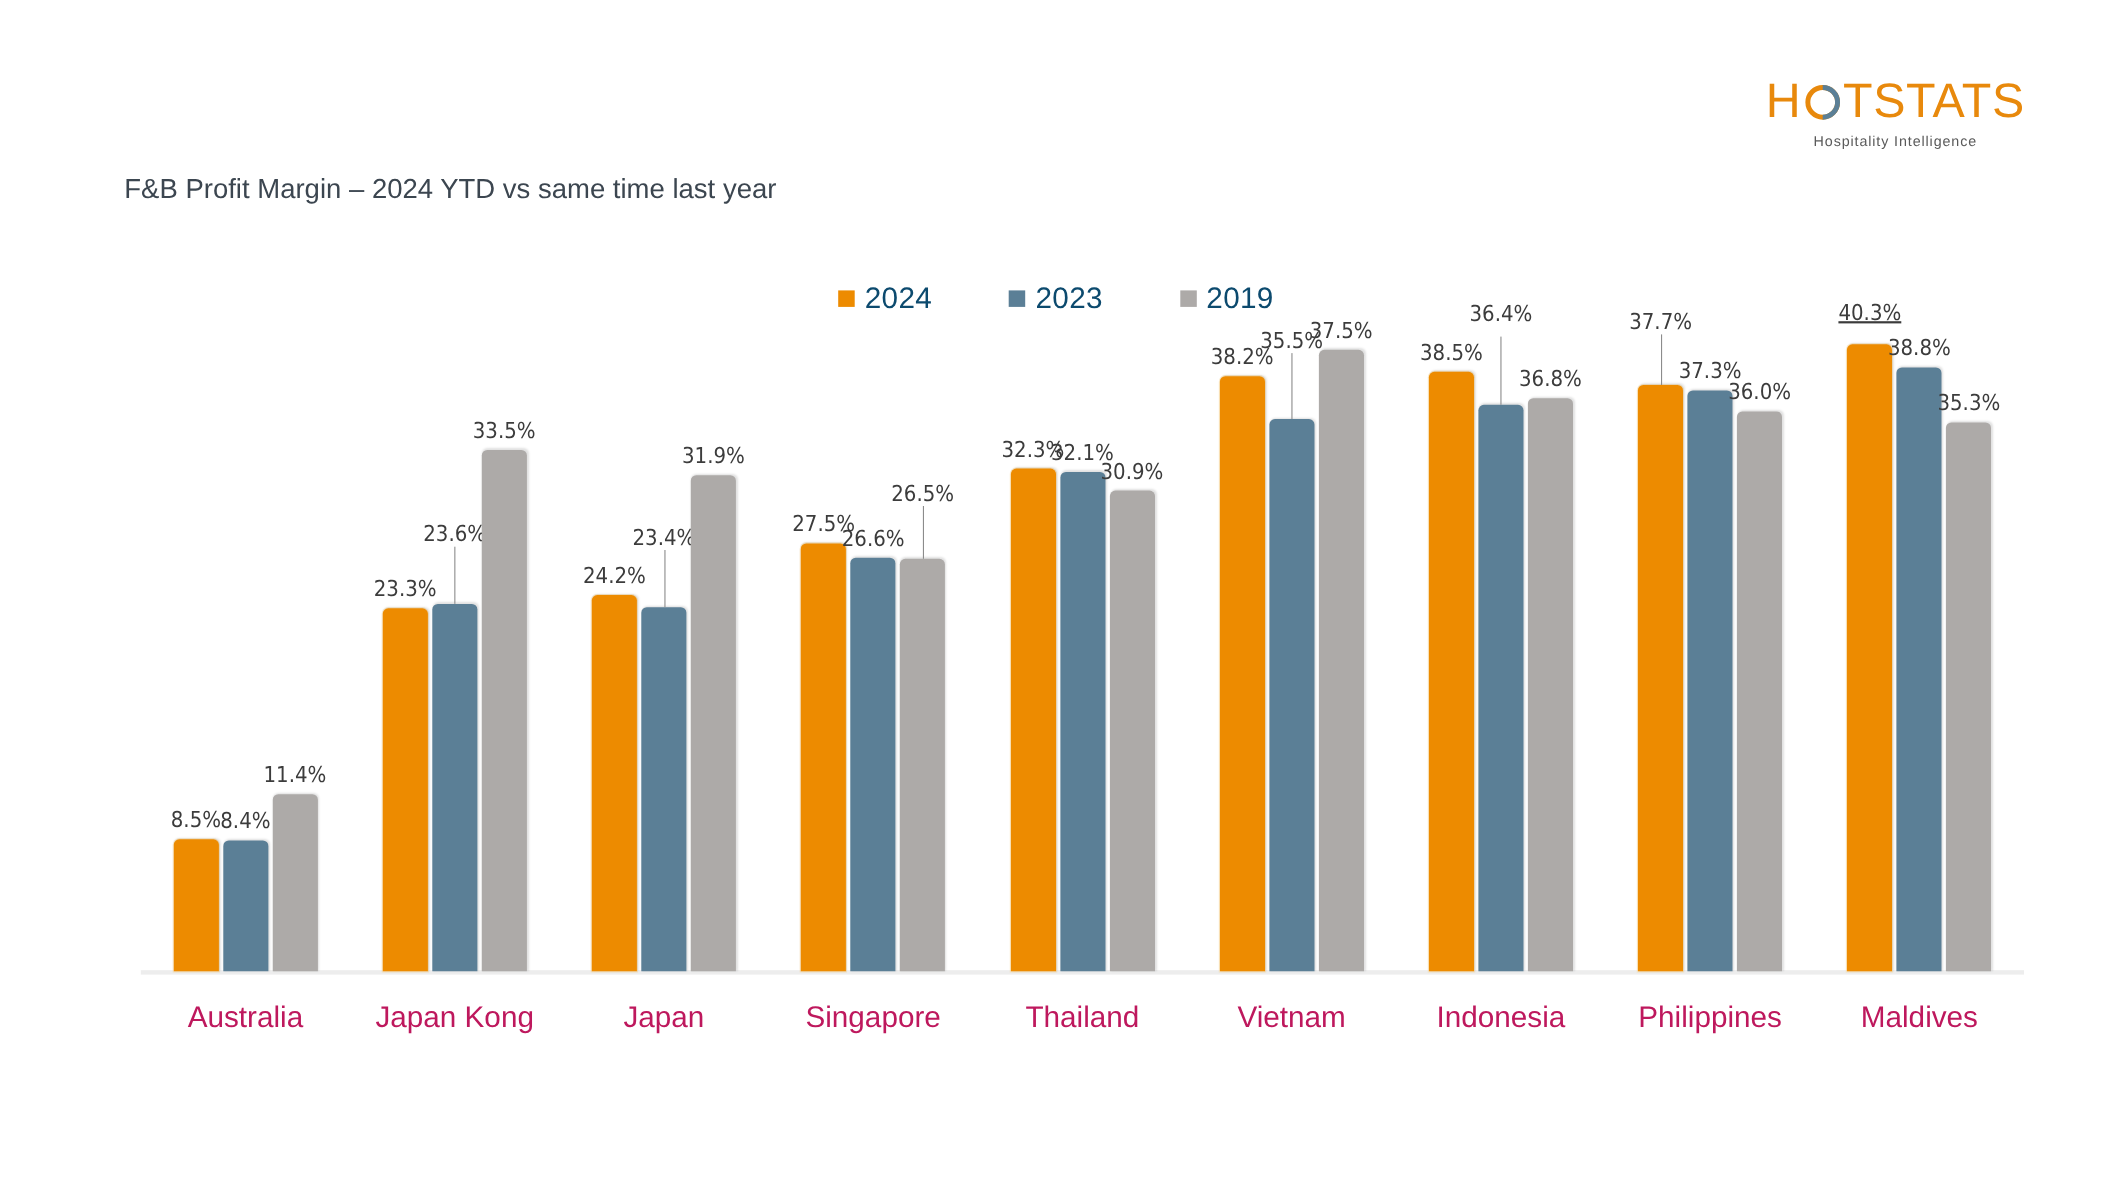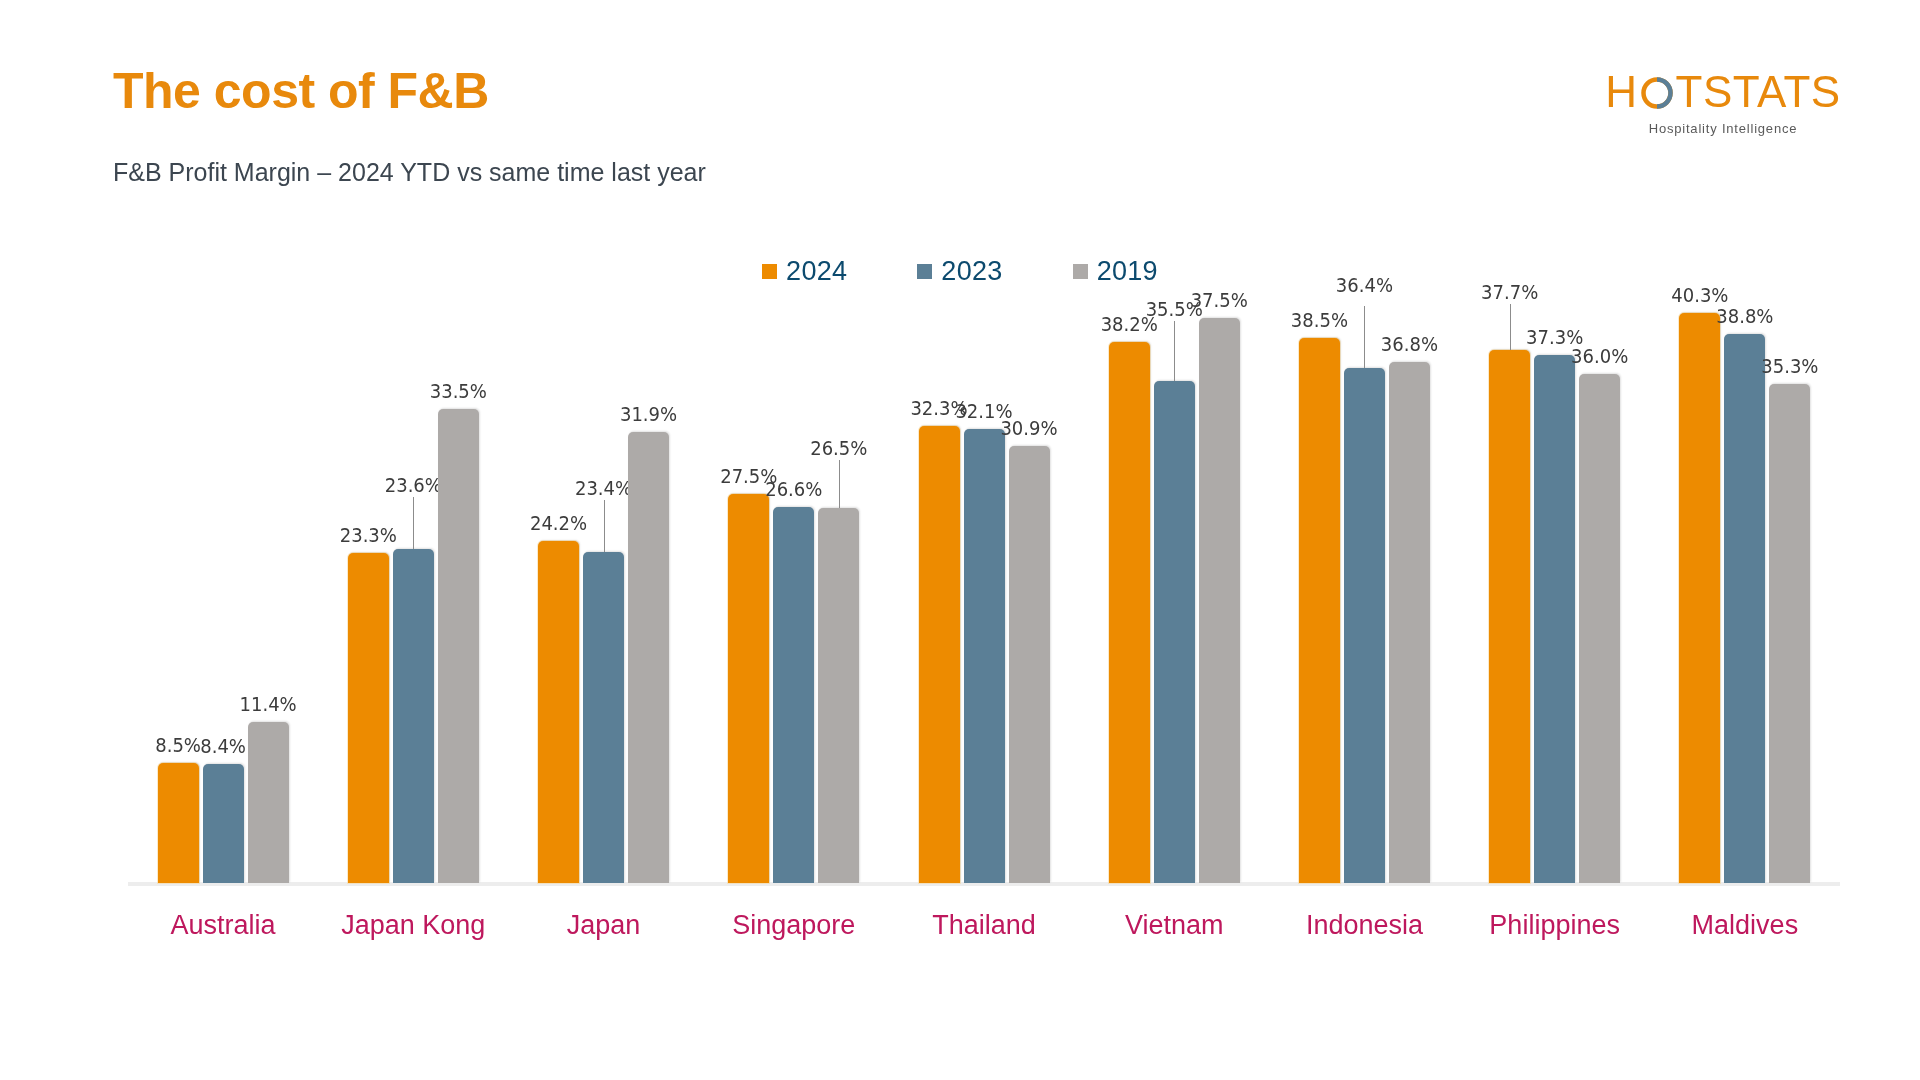--- a/index.html
+++ b/index.html
@@ -140,21 +140,20 @@
     font-size: 27px;
     color: #be185d;
     text-align: center;
     white-space: nowrap;
   }
 </style>
 </head>
 <body>
 
 <div id="header">
-  <div id="chart-title" style="color: rgb(232, 137, 12);">The cost of F&amp;B</div>
   <div id="chart-subtitle">F&amp;B Profit Margin – 2024 YTD vs same time last year</div>
 
   <div id="logo">
     <div id="logo-wordmark" style="color: rgb(232, 137, 12);">
       <span>H</span>
         <span id="logo-o">
           <svg width="36" height="36" viewBox="0 0 36 36">
             <circle cx="18" cy="19" r="13.5" fill="none" stroke="#E8890C" stroke-width="4.5"></circle>
             <path d="M 18 5.5 A 13.5 13.5 0 0 1 18 32.5" fill="none" stroke="#5B7F96" stroke-width="4.5"></path>
           </svg>
@@ -231,21 +230,21 @@
       <div class="bar s2019" title="Indonesia 2019: 36.8%" style="left: 1388.94px; width: 41px; height: 520.72px; top: 362.28px; bottom: auto; background: rgb(173, 170, 168);"></div>
       <div class="value-label" style="left: 1374.94px; width: 69px; top: 332.28px;">36.8%</div>
       <div class="bar s2024" title="Philippines 2024: 37.7%" style="left: 1489.17px; width: 41px; height: 533.455px; top: 349.545px; bottom: auto; background: rgb(237, 139, 0);"></div>
       <div class="value-label" style="left: 1475.17px; width: 69px; top: 279.545px;">37.7%</div>
       <div class="leader" style="left: 1509.67px; top: 303.545px; height: 46px;"></div>
       <div class="bar s2023" title="Philippines 2023: 37.3%" style="left: 1534.17px; width: 41px; height: 527.795px; top: 355.205px; bottom: auto; background: rgb(91, 127, 150);"></div>
       <div class="value-label" style="left: 1520.17px; width: 69px; top: 325.205px;">37.3%</div>
       <div class="bar s2019" title="Philippines 2019: 36.0%" style="left: 1579.17px; width: 41px; height: 509.4px; top: 373.6px; bottom: auto; background: rgb(173, 170, 168);"></div>
       <div class="value-label" style="left: 1565.17px; width: 69px; top: 343.6px;">36.0%</div>
       <div class="bar s2024" title="Maldives 2024: 40.3%" style="left: 1679.39px; width: 41px; height: 570.245px; top: 312.755px; bottom: auto; background: rgb(237, 139, 0);"></div>
-      <div class="value-label" style="left: 1665.39px; width: 69px; top: 283px;">40.3%</div>
+      <div class="value-label" style="left: 1665.39px; width: 69px; top: 272px; text-decoration: underline;">40.3%</div>
       <div class="bar s2023" title="Maldives 2023: 38.8%" style="left: 1724.39px; width: 41px; height: 549.02px; top: 333.98px; bottom: auto; background: rgb(91, 127, 150);"></div>
       <div class="value-label" style="left: 1710.39px; width: 69px; top: 303.98px;">38.8%</div>
       <div class="bar s2019" title="Maldives 2019: 35.3%" style="left: 1769.39px; width: 41px; height: 499.495px; top: 383.505px; bottom: auto; background: rgb(173, 170, 168);"></div>
       <div class="value-label" style="left: 1755.39px; width: 69px; top: 353.505px;">35.3%</div>
     </div>
   <div id="cats-layer">
       <div class="cat-label" style="left: 128px; width: 190.222px;">Australia</div>
       <div class="cat-label" style="left: 318.222px; width: 190.222px;">Japan Kong</div>
       <div class="cat-label" style="left: 508.444px; width: 190.222px;">Japan</div>
       <div class="cat-label" style="left: 698.667px; width: 190.222px;">Singapore</div>

